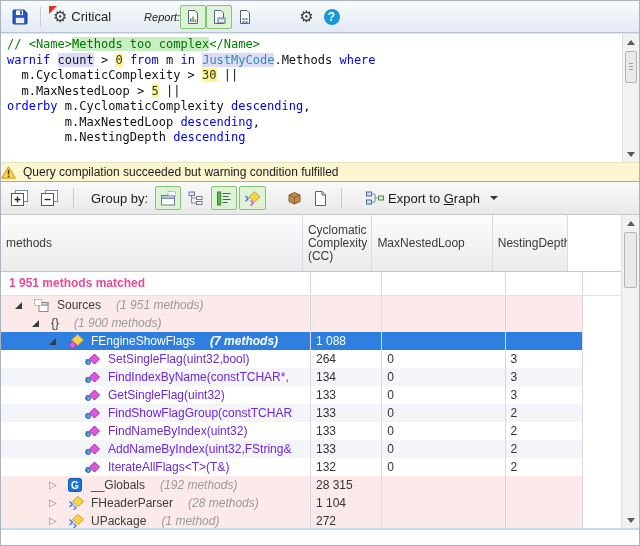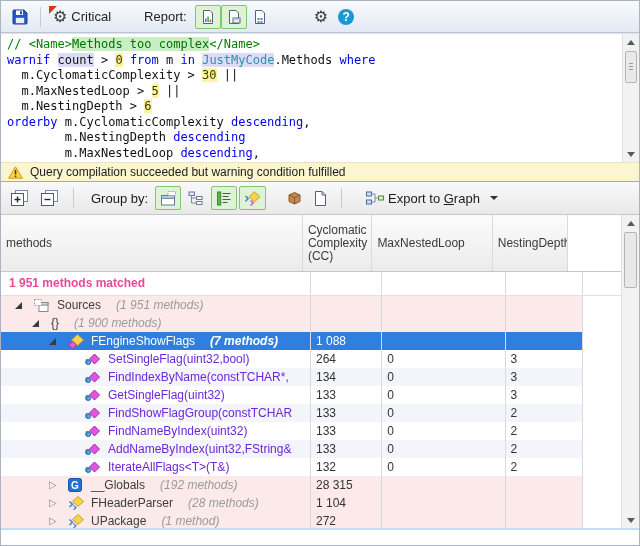--- a/index.html
+++ b/index.html
@@ -13,21 +13,21 @@
   .tbtn { background:transparent; border:1px solid transparent; height:24px; display:flex;
           align-items:center; gap:4px; padding:0 4px; font-family:inherit; font-size:13px; color:#222; cursor:default; }
   .tbtn.hl { background:#def2d6; border:1px solid #84c573; border-radius:2px; }
   .vsep { width:1px; height:20px; background:#c4ccd8; margin:0 7px; }
   .gearwrap { position:relative; font-size:16px; line-height:16px; color:#3c3c3c; }
   .flag { position:absolute; top:-3px; left:-4px; width:0; height:0;
           border-top:8px solid #e23318; border-right:8px solid transparent; }
   .gear-plain { font-size:16px; line-height:16px; color:#3c3c3c; }
   .help-c { display:inline-block; width:16px; height:16px; border-radius:50%; background:#1a97d5;
             color:#fff; font-weight:bold; font-size:12px; line-height:16px; text-align:center; }
-  .report-lbl { margin:0 8px 0 28px; font-size:13px; color:#222; }
+  .report-lbl { margin:0 0 0 28px; font-size:11px; color:#222;font-style:italic; }
   .mlg { margin-left:36px; }
 
   
   .pane-hd { height:17px; background:#f3f3f3; display:flex; align-items:center;
              justify-content:space-between; padding:0 8px 0 5px; font-size:12px; }
   .pane-title { color:#7b8fae; }
   .pane-ms { color:#8f8f8f; }
 
   
   .editor { position:relative; height:129px; background:#fff; border-top:1px solid #e2e2e2; }
@@ -54,21 +54,21 @@
             border-top:5px solid #5a5a5a; }
   .sb-thumb { position:absolute; left:2px; right:2px; background:#e9e9e9; border:1px solid #b4b4b4;
               border-radius:2px; }
   .sb-thumb .grip { position:absolute; left:3px; right:3px; top:50%; height:8px; margin-top:-4px;
               background:repeating-linear-gradient(#9a9a9a 0 1px, transparent 1px 3px); }
   .editor-scroll .sb-thumb { top:17px; height:32px; }
   .table-scroll  .sb-thumb { top:17px; height:56px; }
 
   
   .warn-bar { height:19px; background:#fbf6cf; border-top:1px solid #eae4bc; display:flex;
-              align-items:center; gap:7px; padding-left:7px; font-size:12px; color:#1c1c1c; }
+              align-items:center; gap:7px; font-size:12px; color:#1c1c1c; }
 
   
   .tb-res { height:34px; background:linear-gradient(#f9f9f9,#e9e9e9); border-top:1px solid #a6abb2;
             border-bottom:1px solid #c6c6c6; display:flex; align-items:center; padding-left:5px; gap:2px; }
   .gb-lbl { font-size:13px; color:#1a1a1a; margin:0 5px 0 8px; }
   .exp-lbl { font-size:13px; color:#1a1a1a; }
   .mn { text-decoration:underline; }
   .caret { width:0; height:0; border-left:4px solid transparent; border-right:4px solid transparent;
            border-top:4px solid #333; margin-left:6px; }
 
@@ -159,24 +159,23 @@
     </button>
   </div>
 
 
   <div class="editor">
     <div class="code-lines">
         <div class="code-line"><span class="tok-c">// &lt;Name&gt;</span><span class="tok-ch">Methods too complex</span><span class="tok-c">&lt;/Name&gt;</span></div>
         <div class="code-line"><span class="tok-k">warnif</span><span class="tok-p"> </span><span class="tok-v">count</span><span class="tok-p"> &gt; </span><span class="tok-n">0</span><span class="tok-p"> </span><span class="tok-k">from</span><span class="tok-p"> m </span><span class="tok-k">in</span><span class="tok-p"> </span><span class="tok-t">JustMyCode</span><span class="tok-p">.Methods </span><span class="tok-k">where</span></div>
         <div class="code-line"><span class="tok-p">  m.CyclomaticComplexity &gt; </span><span class="tok-n">30</span><span class="tok-p"> ||</span></div>
         <div class="code-line"><span class="tok-p">  m.MaxNestedLoop &gt; </span><span class="tok-n">5</span><span class="tok-p"> ||</span></div>
-        <div class="code-line"><span class="tok-p">  m.NestingDepth &gt; </span><span class="tok-n">6</span></div>
         <div class="code-line"><span class="tok-k">orderby</span><span class="tok-p"> m.CyclomaticComplexity </span><span class="tok-k">descending</span><span class="tok-p">,</span></div>
+        <div class="code-line"><span class="tok-p">        m.MaxNestedLoop </span><span class="tok-k">descending</span><span class="tok-p">,</span></div>
         <div class="code-line"><span class="tok-p">        m.NestingDepth </span><span class="tok-k">descending</span></div>
-        <div class="code-line"><span class="tok-p">        m.MaxNestedLoop </span><span class="tok-k">descending</span><span class="tok-p">,</span></div>
       </div>
     <div class="vscroll editor-scroll">
       <div class="sb-btn sb-up">
           <span class="arr-up"></span>
         </div>
       <div class="sb-thumb">
           <span class="grip"></span>
         </div>
       <div class="sb-btn sb-dn">
           <span class="arr-dn"></span>

